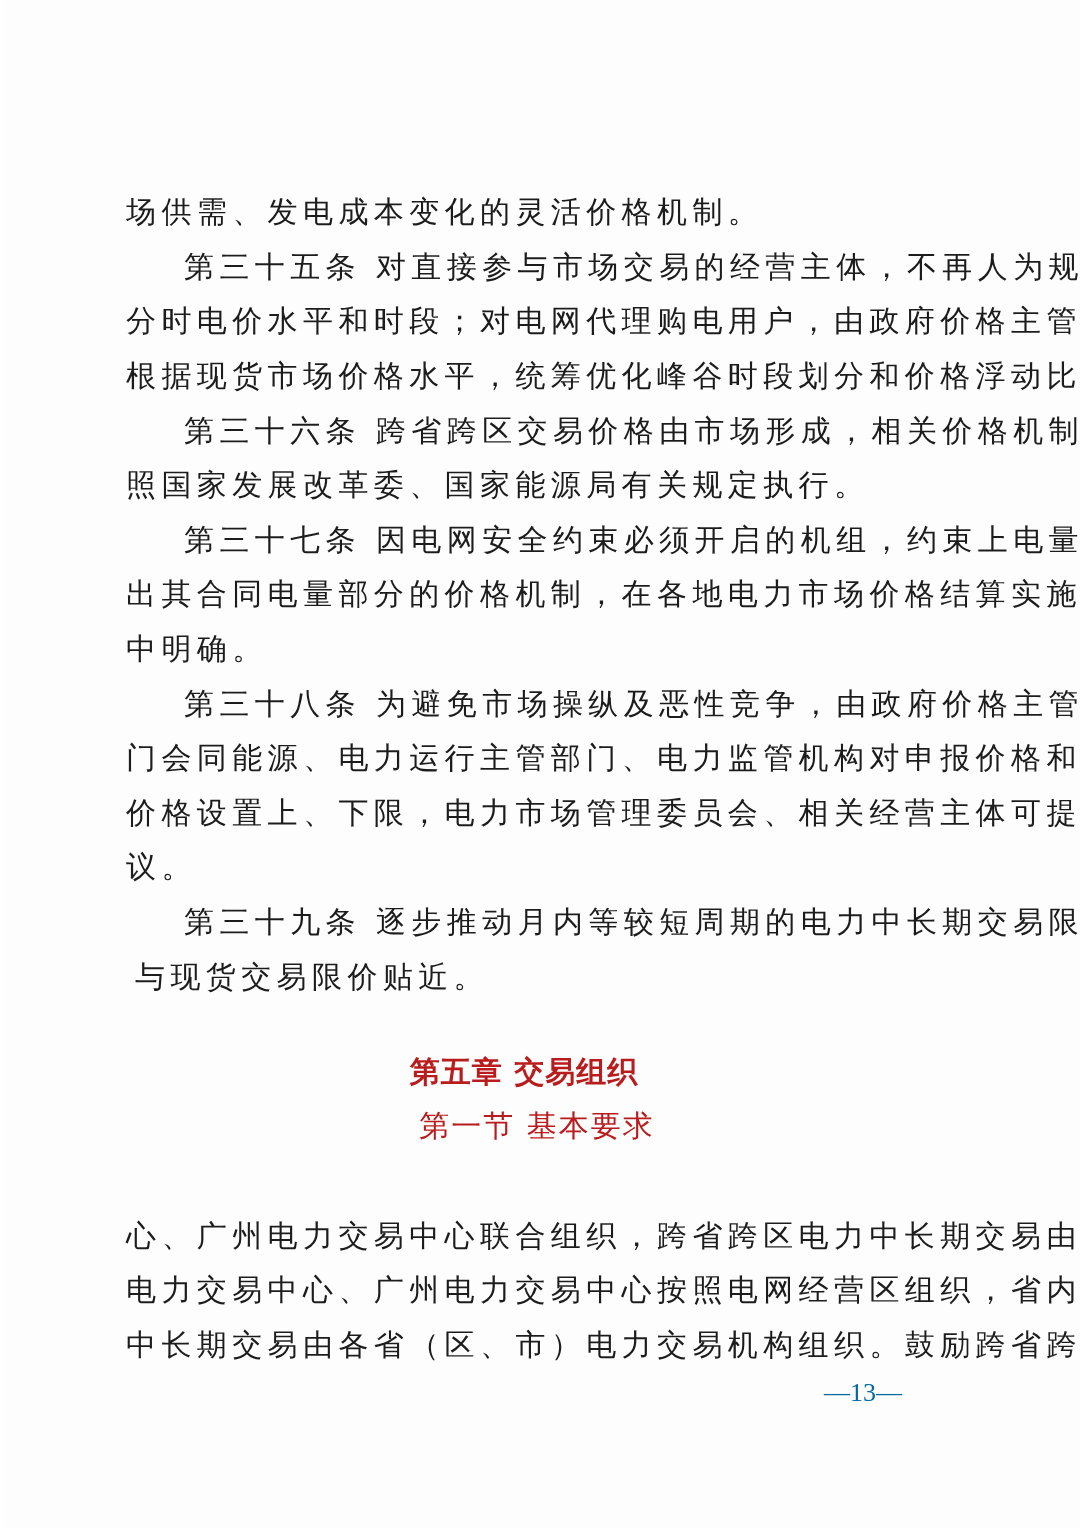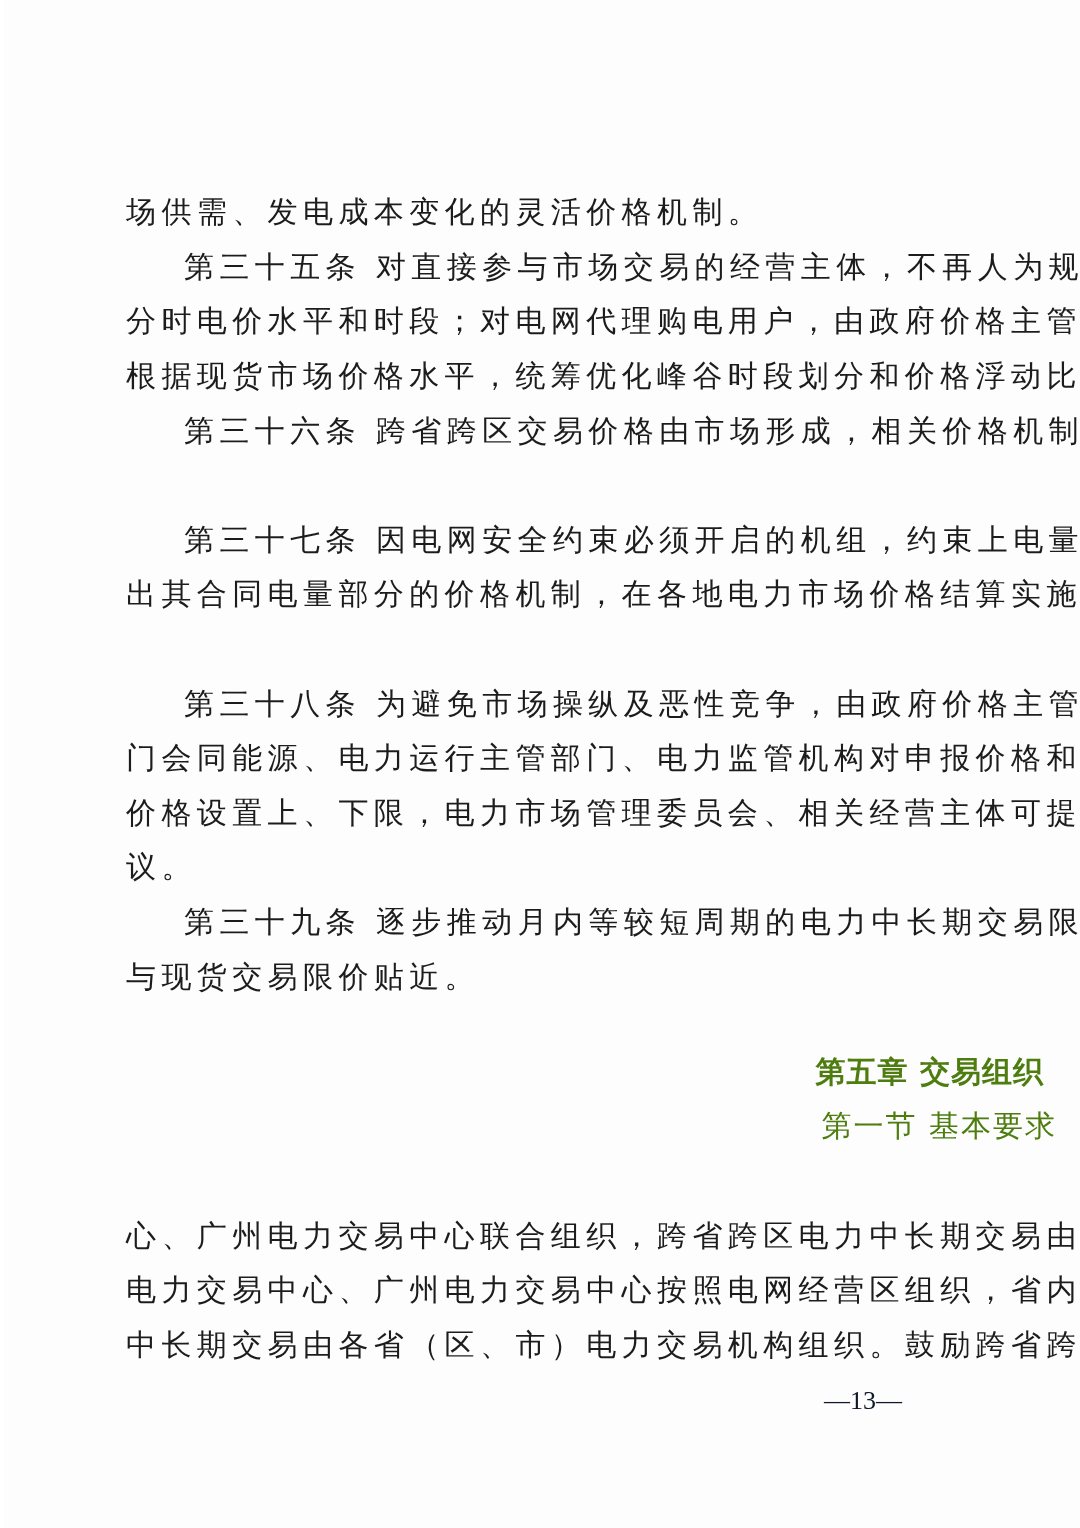--- a/index.html
+++ b/index.html
@@ -32,71 +32,72 @@
       height: 40px;
       white-space: nowrap;
       letter-spacing: 5.4px;
       color: #1c1c1c;
     }
     .line.indent { left: 180px; }
     .heading {
       position: absolute;
       left: 0;
       width: 1040px;
-      text-align: right;
+      text-align: center;
       font-size: 30px;
       line-height: 40px;
       height: 40px;
       white-space: nowrap;
-      color: #4d7c0f;
+      color: #b91c1c;
     }
     .heading.chapter {
       font-family: "DejaVu Sans", "Liberation Sans", sans-serif;
       font-weight: bold;
       letter-spacing: 1px;
     }
     .heading.section {
       letter-spacing: 2px;
       padding-left: 13px;
     }
     .page-number {
       position: absolute;
       left: 820px;
       top: 1378px;
       font-size: 26px;
       line-height: 30px;
       font-family: "Liberation Serif", "DejaVu Serif", serif;
-      color: #0f172a;
+      color: #0369a1;
       white-space: nowrap;
-      margin-top: 8px;
     }
   </style>
 </head>
 <body>
 
 <div class="page">
 
   <div class="line" style="top:192px;">场供需、发电成本变化的灵活价格机制。</div>
 
   <div class="line indent" style="top:247px;">第三十五条 对直接参与市场交易的经营主体，不再人为规定</div>
   <div class="line" style="top:301px;">分时电价水平和时段；对电网代理购电用户，由政府价格主管部门</div>
   <div class="line" style="top:356px;">根据现货市场价格水平，统筹优化峰谷时段划分和价格浮动比例。</div>
 
   <div class="line indent" style="top:411px;">第三十六条 跨省跨区交易价格由市场形成，相关价格机制按</div>
+  <div class="line" style="top:465px;">照国家发展改革委、国家能源局有关规定执行。</div>
 
   <div class="line indent" style="top:520px;">第三十七条 因电网安全约束必须开启的机组，约束上电量超</div>
   <div class="line" style="top:574px;">出其合同电量部分的价格机制，在各地电力市场价格结算实施细则</div>
+  <div class="line" style="top:629px;">中明确。</div>
 
   <div class="line indent" style="top:684px;">第三十八条 为避免市场操纵及恶性竞争，由政府价格主管部</div>
   <div class="line" style="top:738px;">门会同能源、电力运行主管部门、电力监管机构对申报价格和出清</div>
   <div class="line" style="top:793px;">价格设置上、下限，电力市场管理委员会、相关经营主体可提出建</div>
   <div class="line" style="top:847px;">议。</div>
 
   <div class="line indent" style="top:902px;">第三十九条 逐步推动月内等较短周期的电力中长期交易限价</div>
-  <div class="line" style="top:957px;">与现货交易限价贴近。</div>
+  <div class="line" style="top:957px;margin-left:9px;">与现货交易限价贴近。</div>
 
   <div class="heading chapter" style="top:1052px;">第五章 交易组织</div>
   <div class="heading section" style="top:1106px;">第一节 基本要求</div>
 
   <div class="line" style="top:1216px;">心、广州电力交易中心联合组织，跨省跨区电力中长期交易由北京</div>
   <div class="line" style="top:1270px;">电力交易中心、广州电力交易中心按照电网经营区组织，省内电力</div>
   <div class="line" style="top:1325px;">中长期交易由各省（区、市）电力交易机构组织。鼓励跨省跨区电</div>
 
   <div class="page-number">—13—</div>
 </div>

